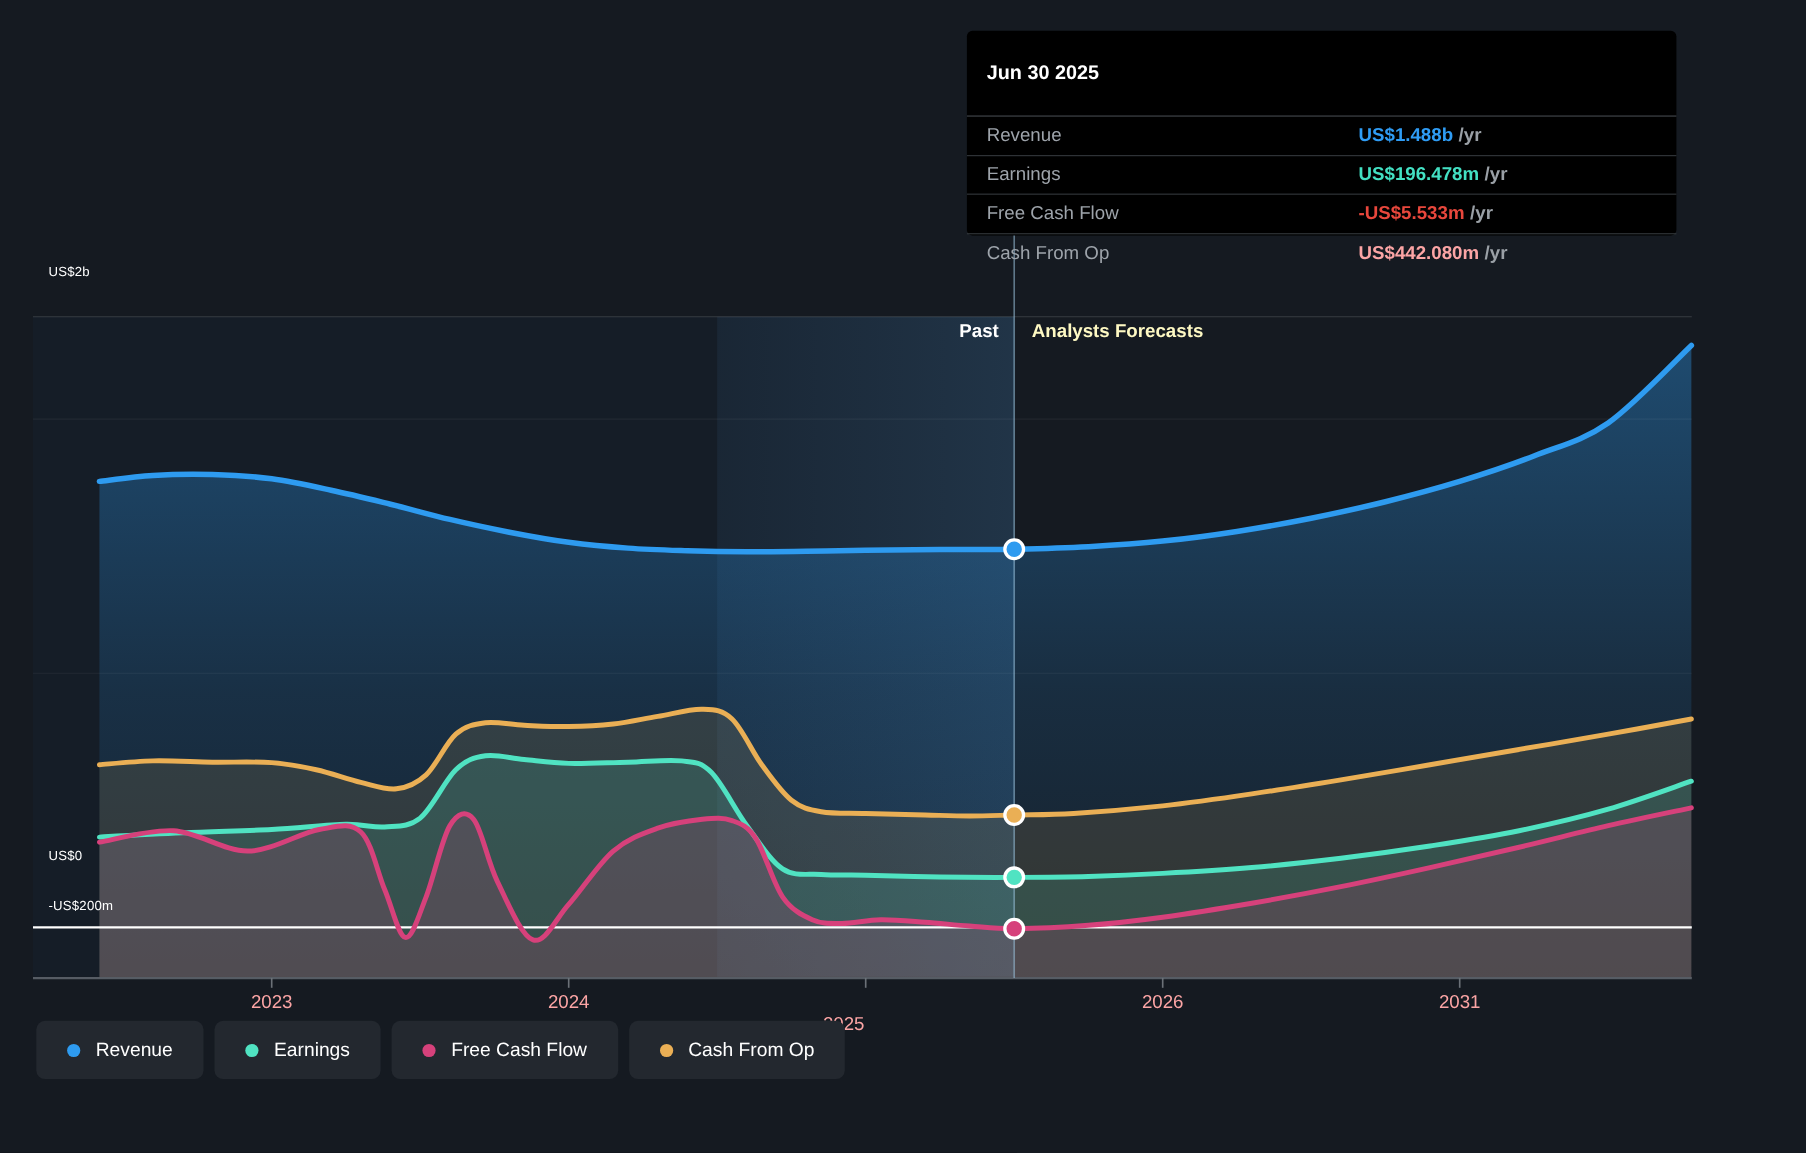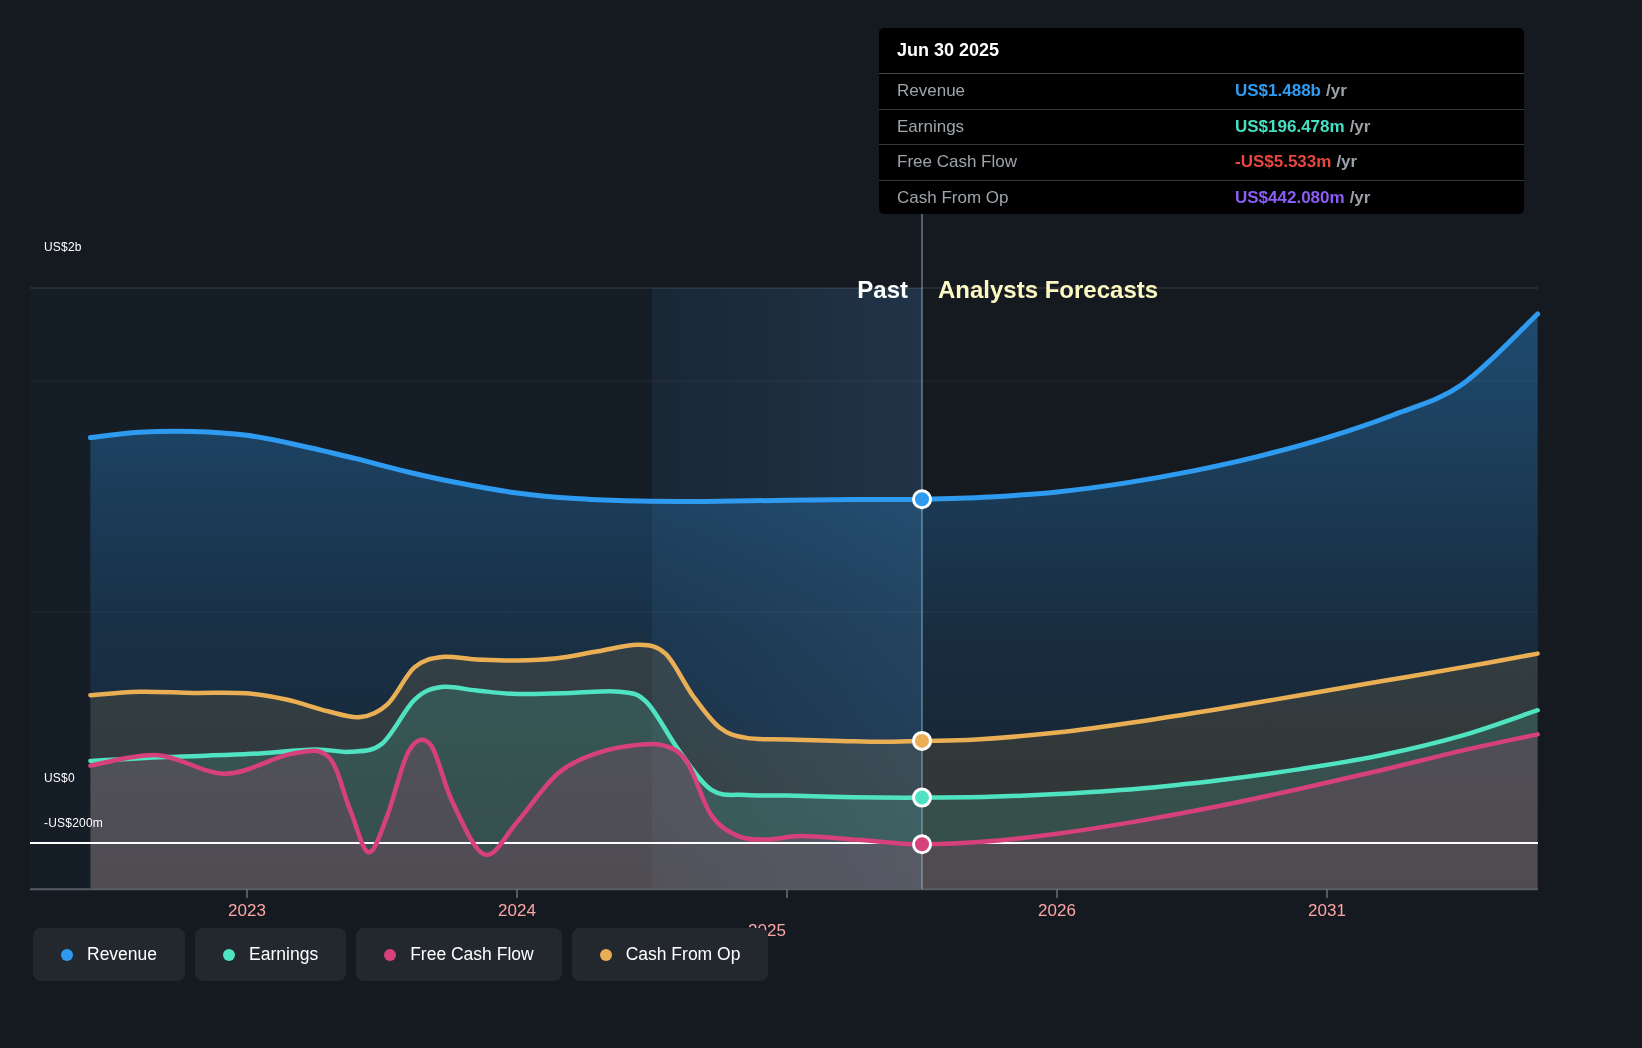--- a/index.html
+++ b/index.html
@@ -11,34 +11,34 @@
   }
   #chart-svg{position:absolute;left:0;top:0;}
 
   
   .y-label{position:absolute;left:44px;color:#ffffff;font-size:12px;font-weight:500;letter-spacing:.2px;}
   .y-label.l2b{top:240px;}
   .y-label.l0{top:771px;}
   .y-label.ln200{top:816px;text-align:right;}
 
   
-  .zone-label{position:absolute;top:276px;font-size:24px;}
+  .zone-label{position:absolute;top:291px;font-size:17px;}
   .zone-label.past{right:734px;color:#ffffff;font-weight:600;}
   .zone-label.forecast{left:938px;color:#fef9c3;font-weight:700;}
 
   
   .x-year{position:absolute;top:901px;width:80px;margin-left:-40px;text-align:center;
           color:#fca5a5;font-size:17px;}
 
   
   .tooltip{
     position:absolute;left:879px;top:28px;width:645px;height:186px;
     background:#000000;border-radius:5px;color:#fff;z-index:5;
   }
-  .t-title{height:45px;display:flex;align-items:center;padding:0 18px;
+  .t-title{height:45px;display:flex;align-items:center;padding:16px 18px;
            font-size:18px;font-weight:700;border-bottom:1px solid #45494e;}
   .t-row{position:relative;height:34.5px;display:flex;align-items:center;
          padding:0 18px;border-bottom:1px solid #34383c;}
   .t-row:last-child{border-bottom:none;}
   .t-label{color:#9ea4ab;font-size:17px;}
   .t-val{position:absolute;left:356px;font-size:17px;}
   .t-val .v{font-weight:600;}
   .t-val .u{color:#9aa0a6;margin-left:5px;font-weight:700;}
 
   
@@ -116,21 +116,21 @@
     <div class="t-row">
       <span class="t-label">Earnings</span>
       <span class="t-val"><span class="v" style="color: rgb(67, 224, 195);">US$196.478m</span><span class="u">/yr</span></span>
     </div>
     <div class="t-row">
       <span class="t-label">Free Cash Flow</span>
       <span class="t-val"><span class="v" style="color: rgb(232, 71, 60);">-US$5.533m</span><span class="u">/yr</span></span>
     </div>
     <div class="t-row">
       <span class="t-label">Cash From Op</span>
-      <span class="t-val"><span class="v" style="color: #8b5cf6;">US$442.080m</span><span class="u">/yr</span></span>
+      <span class="t-val"><span class="v" style="color: #fca5a5;">US$442.080m</span><span class="u">/yr</span></span>
     </div>
   </div>
 
   <div class="legend">
     <div class="pill">
       <span class="dot" style="background: rgb(46, 155, 240);"></span>
       <span>Revenue</span>
     </div>
     <div class="pill">
       <span class="dot" style="background: rgb(80, 227, 194);"></span>

